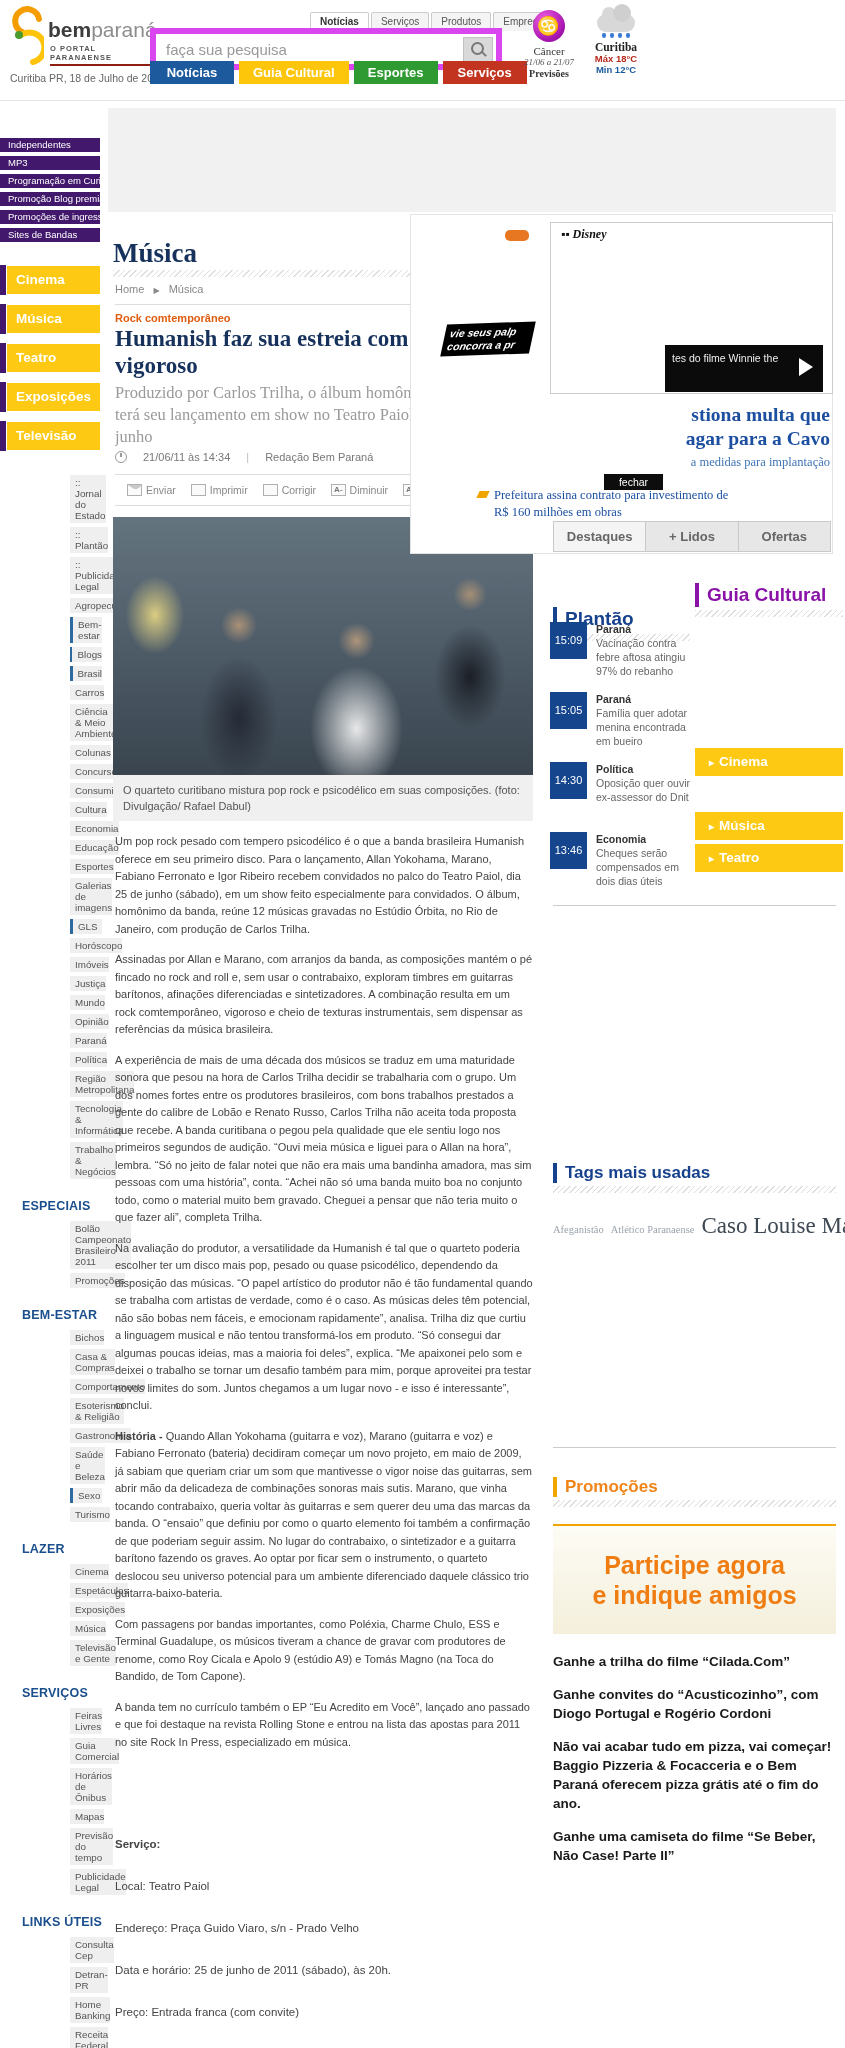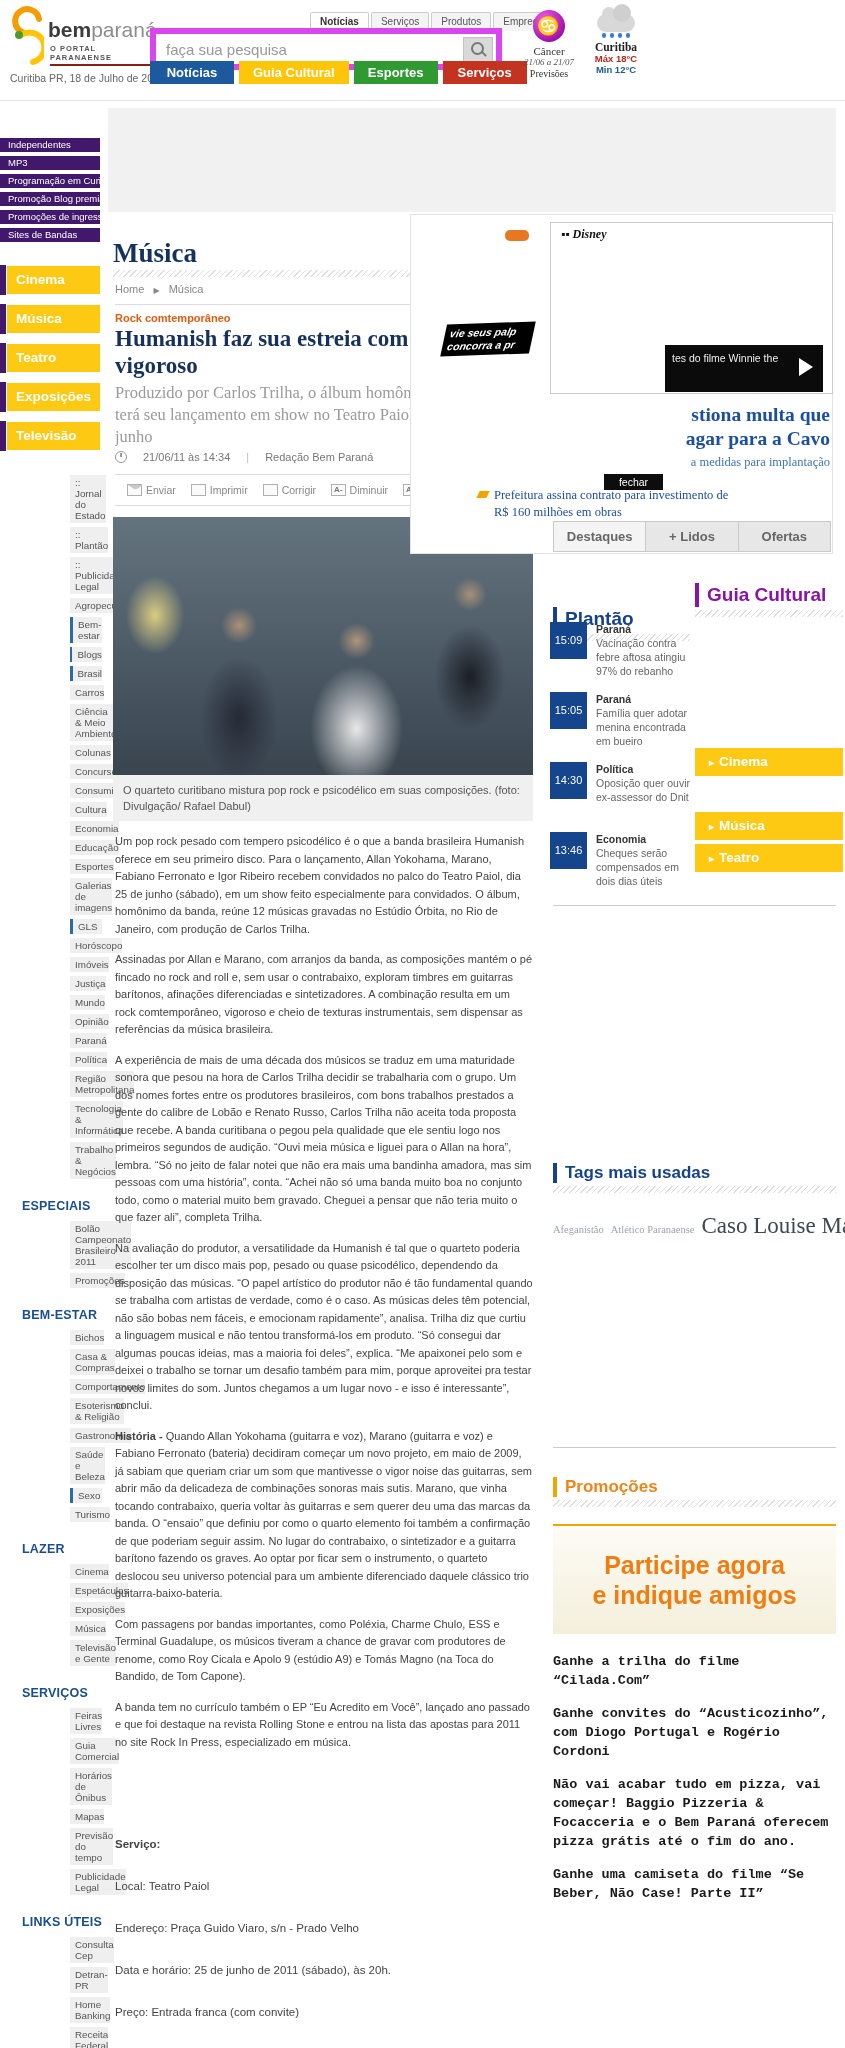--- a/index.html
+++ b/index.html
@@ -28,21 +28,21 @@
   .mag::after{content:"";position:absolute;left:8px;top:9px;width:6px;height:2px;background:#777;transform:rotate(45deg);}
   .mainnav{position:absolute;left:150px;top:61px;display:flex;gap:5px;}
   .navbtn{height:23px;line-height:23px;padding:0 14px;color:#fff;font-weight:bold;font-size:13px;
           text-align:center;cursor:pointer;min-width:56px;}
   .hsign{position:absolute;left:520px;top:10px;width:58px;text-align:center;}
   .signball{width:32px;height:32px;border-radius:50%;margin:0 auto;
             background:radial-gradient(circle at 35% 30%,#ef5fe0,#a312ad 70%,#7c0b86);
             color:#fff;font-size:18px;line-height:32px;cursor:pointer;}
   .signname{font-family:"Liberation Serif",serif;font-size:11px;color:#333;margin-top:3px;}
   .signrange{font-family:"Liberation Serif",serif;font-style:italic;font-size:9px;color:#555;}
-  .signlink{font-family:"Liberation Serif",serif;font-size:10px;font-weight:normal;color:#333;cursor:pointer;margin-top:1px;}
+  .signlink{font-family:"Liberation Serif",serif;font-size:10px;font-weight:bold;color:#333;cursor:pointer;margin-top:1px;}
   .hweather{position:absolute;left:588px;top:8px;width:56px;text-align:center;}
   .cloud{position:relative;width:38px;height:18px;background:#d8d8d8;border-radius:9px;margin:6px auto 1px;}
   .cloud::before{content:"";position:absolute;left:5px;top:-7px;width:14px;height:14px;background:#d8d8d8;border-radius:50%;}
   .cloud::after{content:"";position:absolute;left:16px;top:-10px;width:18px;height:18px;background:#cfcfcf;border-radius:50%;}
   .drops{display:flex;justify-content:center;gap:4px;height:6px;}
   .drop{width:4px;height:5px;background:#3a7bd5;border-radius:50% 50% 60% 60%;}
   .wcity{font-family:"Liberation Serif",serif;font-size:11.5px;font-weight:bold;color:#222;margin-top:2px;}
   .wmax{font-size:9.5px;font-weight:bold;color:#b5281a;}
   .wmin{font-size:9.5px;font-weight:bold;color:#1b5a9e;}
   
@@ -161,21 +161,21 @@
             line-height:1.35;color:#5a6570;}
   .tag{margin-right:7px;cursor:pointer;white-space:nowrap;}
   .t1{font-size:10.5px;color:#9aa4ad;}
   .t5{font-size:23px;color:#3d4852;}
   .promohead{left:553px;top:1477px;width:283px;}
   .promobanner{position:absolute;left:553px;top:1524px;width:283px;height:108px;cursor:pointer;
                background:linear-gradient(180deg,#fdfcf5,#f4efdb);border-top:2px solid #f0a500;
                display:flex;flex-direction:column;justify-content:center;text-align:center;}
   .promobanner .bl{font-size:25px;font-weight:bold;color:#f07d12;line-height:30px;}
   .promolist{position:absolute;left:553px;top:1652px;width:287px;}
-  .promolist .pi{font-family:Liberation Mono, monospace;font-weight:bold;font-size:13.5px;line-height:19px;
+  .promolist .pi{font-family:Liberation Sans, sans-serif;font-weight:bold;font-size:13.5px;line-height:19px;
                  color:#1a1a1a;margin-bottom:14px;cursor:pointer;}
 </style>
 </head>
 <body>
 
 <div class="page">
 
   <div class="header">
     <div class="logo">
       <svg width="36" height="64" viewBox="0 0 36 64">

